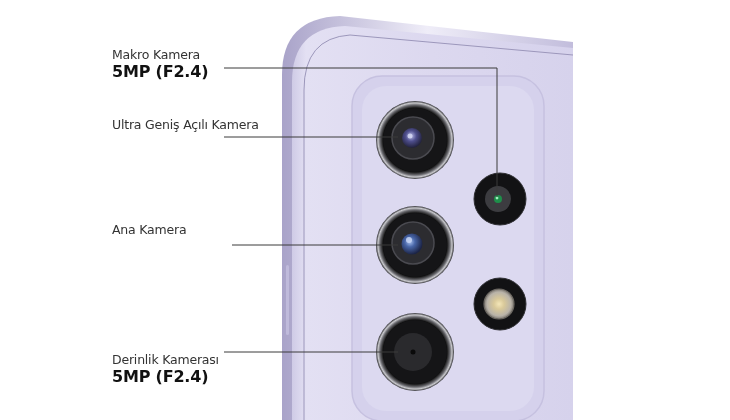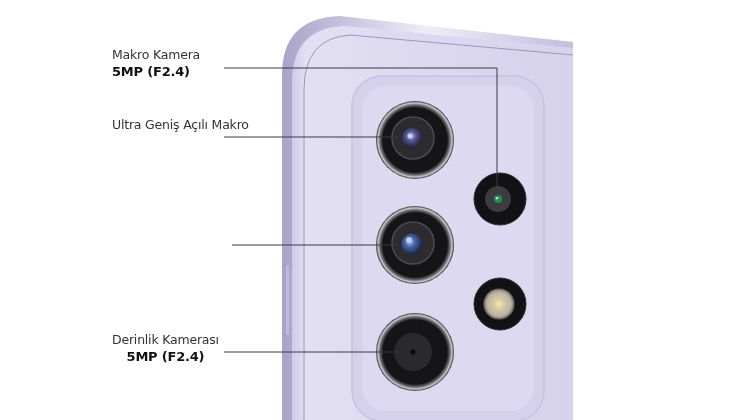--- a/index.html
+++ b/index.html
@@ -1,20 +1,20 @@
 <!DOCTYPE html>
 <html><head>
 <meta charset="utf-8">
 <style>
   html, body { margin: 0; padding: 0; background: #ffffff; }
   body { width: 730px; height: 420px; position: relative; overflow: hidden; font-family: "DejaVu Sans", sans-serif; }
   .stage { position: absolute; left: 0; top: 0; width: 730px; height: 420px; }
   .label { position: absolute; color: #1a1a1a; }
   .label .title { font-size: 12.5px; font-weight: normal; line-height: 16px; letter-spacing: -0.2px; color: #333; white-space: nowrap; }
-  .label .spec { font-size: 13px; font-weight: bold; line-height: 17px; letter-spacing: -0.2px; color: #111; white-space: nowrap; }
+  .label .spec { font-size: 16px; font-weight: bold; line-height: 17px; letter-spacing: -0.2px; color: #111; white-space: nowrap; }
   svg { position: absolute; left: 0; top: 0; }
 </style>
 </head>
 <body>
 
 <div class="stage">
 
   <svg width="730" height="420" viewBox="0 0 730 420">
     <defs>
       <linearGradient id="bodyGrad" x1="0" y1="0" x2="1" y2="0">
@@ -106,24 +106,25 @@
       <line x1="224" y1="352" x2="398" y2="352"></line>
     </g>
   </svg>
 
   <div class="label" style="left:112px; top:47px;">
     <div class="title">Makro Kamera</div>
     <div class="spec">5MP (F2.4)</div>
   </div>
 
   <div class="label" style="left:112px; top:117px;">
-    <div class="title">Ultra Geniş Açılı Makro</div>
+    <div class="title">Ultra Geniş Açılı Kamera</div>
   </div>
 
   <div class="label" style="left:112px; top:222px;">
+    <div class="title">Ana Kamera</div>
   </div>
 
-  <div class="label" style="left:112px; top:332px;text-align:center;">
+  <div class="label" style="left:112px; top:352px;">
     <div class="title">Derinlik Kamerası</div>
     <div class="spec">5MP (F2.4)</div>
   </div>
 
 </div>
 
 </body></html>

